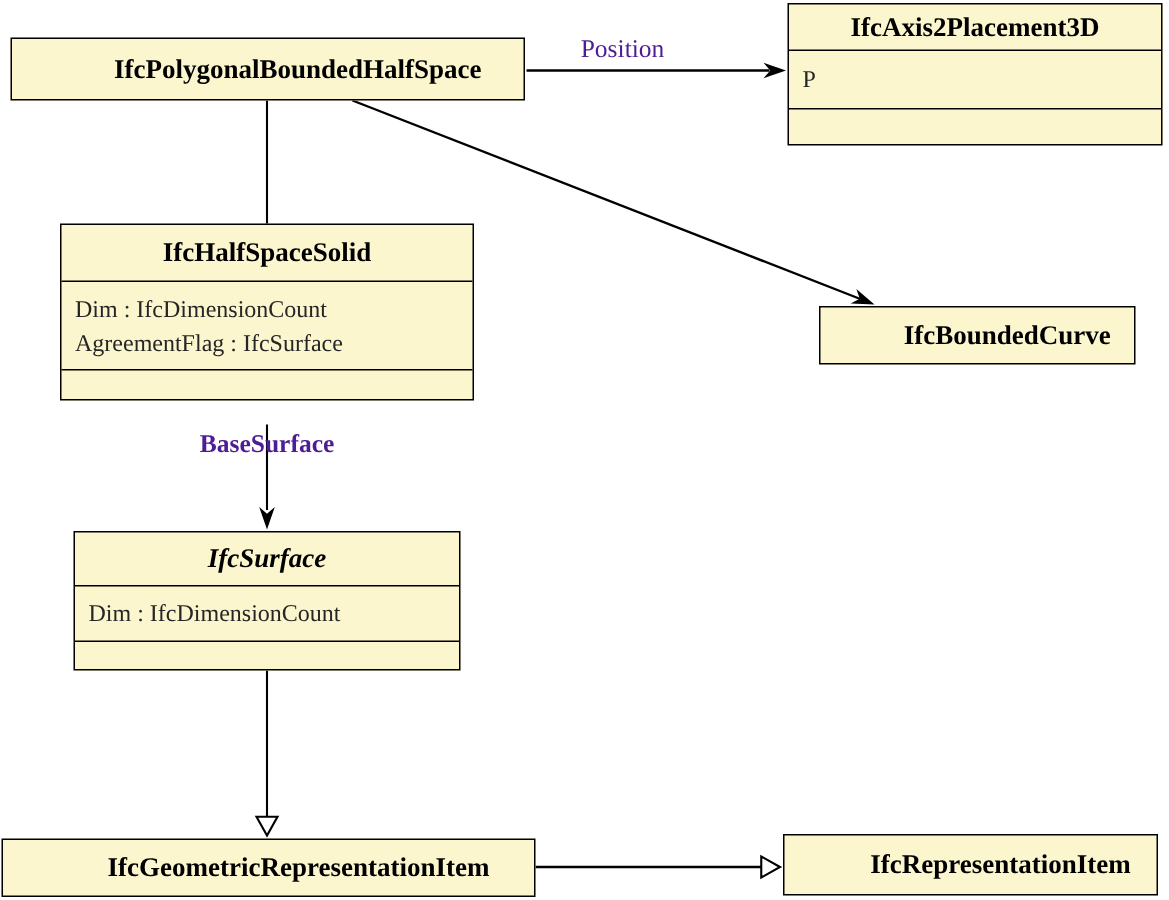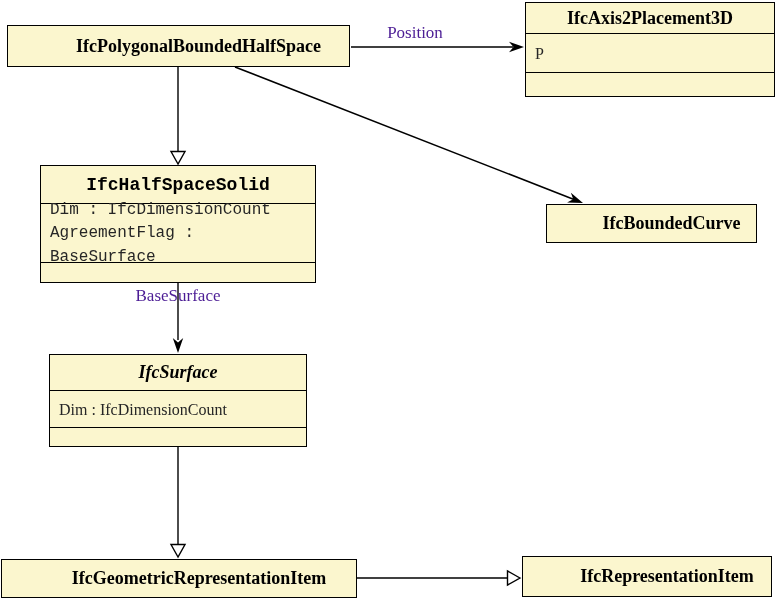--- a/index.html
+++ b/index.html
@@ -88,25 +88,25 @@
   </div>
 
   <div class="node" style="left:525px; top:2px; width:250px; height:95px;">
     <div class="node-title" style="height:30px;">IfcAxis2Placement3D</div>
     <div class="compartment attrs" style="height:39px;">
       <div>P</div>
     </div>
     <div class="compartment empty-compartment"></div>
   </div>
 
-  <div class="node" style="left:40px; top:165px; width:276px; height:118px;font-family:Liberation Mono, monospace;">
+  <div class="node" style="left:40px; top:149px; width:276px; height:118px;">
     <div class="node-title" style="height:37px;">IfcHalfSpaceSolid</div>
     <div class="compartment attrs" style="height:59px;">
       <div>Dim : IfcDimensionCount</div>
-      <div>AgreementFlag : BaseSurface</div>
+      <div>AgreementFlag : IfcSurface</div>
     </div>
     <div class="compartment empty-compartment"></div>
   </div>
 
   <div class="node single" style="left:546px; top:204px; width:211px; height:39px;">
     <div class="node-title">IfcBoundedCurve</div>
   </div>
 
   <div class="node" style="left:49px; top:354px; width:258px; height:93px;">
     <div class="node-title" style="height:35px;font-style:italic;">IfcSurface</div>
@@ -120,15 +120,15 @@
     <div class="node-title">IfcGeometricRepresentationItem</div>
   </div>
 
   <div class="node single" style="left:522px; top:556px; width:250px; height:41px;">
     <div class="node-title">IfcRepresentationItem</div>
   </div>
 
   <div class="edge-label" style="left:360px; top:23px; width:110px;">Position</div>
 
 
-  <div class="edge-label" style="left:108px; top:286px; width:140px;">BaseSurface</div>
+  <div class="edge-label" style="left:108px; top:286px; width:140px;font-weight:bold;">BaseSurface</div>
 
 </div>
 
 </body></html>

